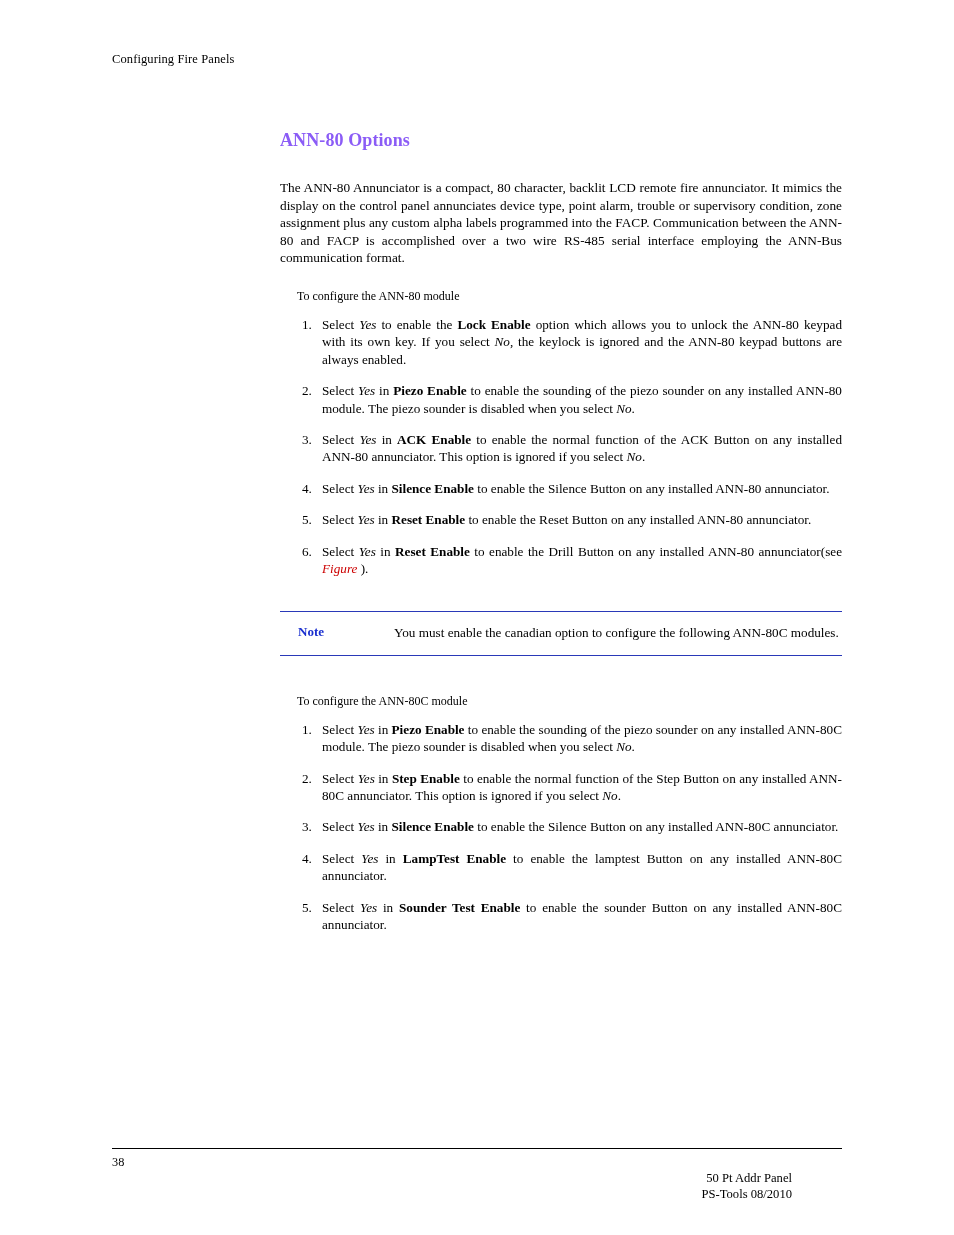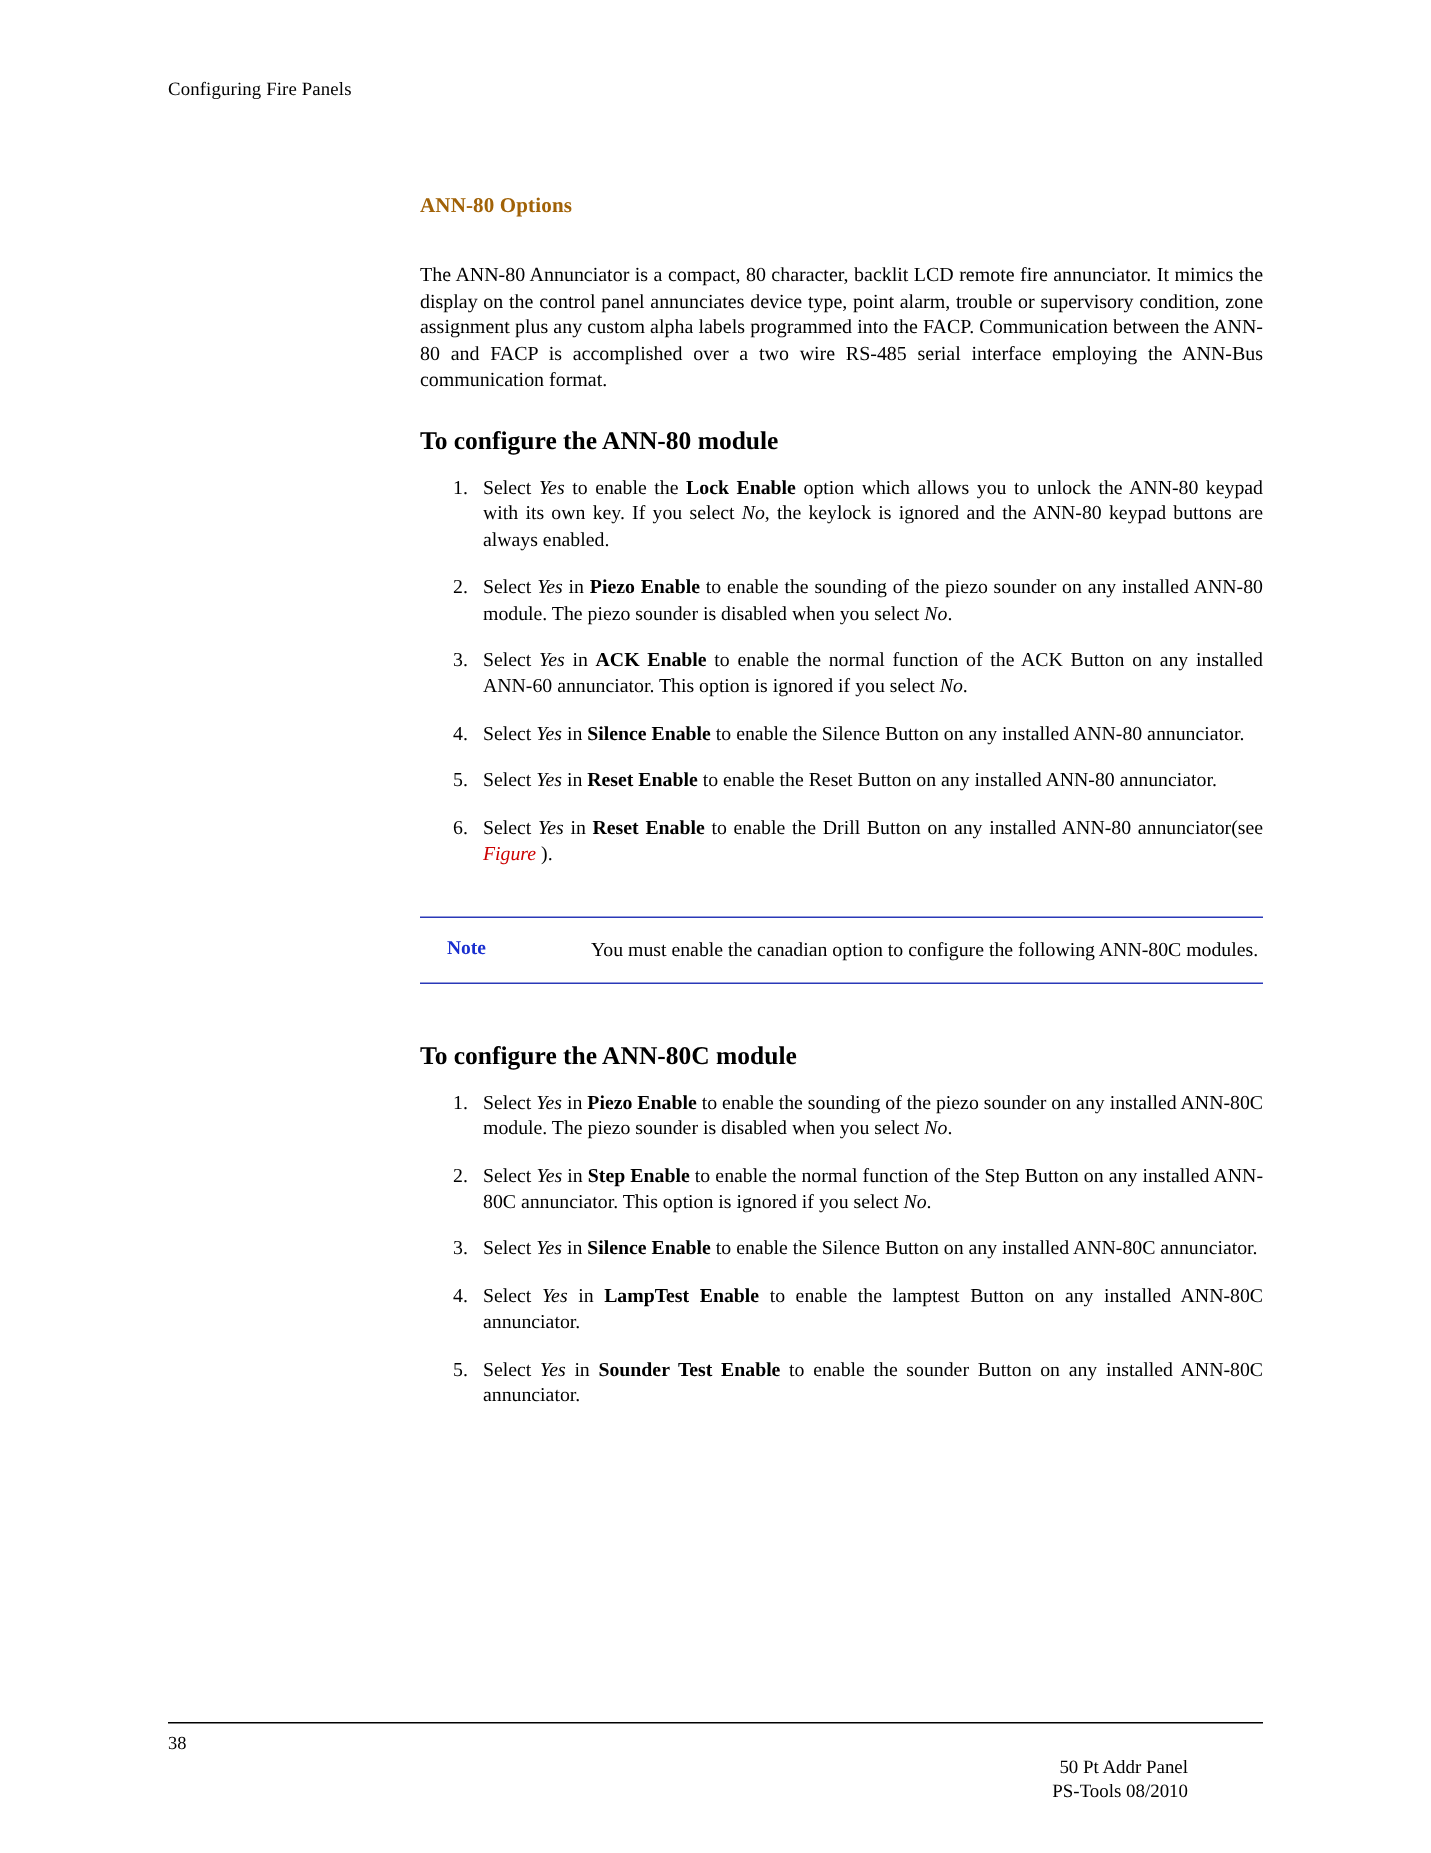--- a/index.html
+++ b/index.html
@@ -29,36 +29,36 @@
     letter-spacing: 0.1px;
   }
   .content {
     position: absolute;
     top: 130px;
     left: 280px;
     width: 562px;
   }
   h1.section-title {
     font-family: "Liberation Serif", serif;
-    font-size: 14px;
+    font-size: 18px;
     font-weight: bold;
-    color: #a16207;
+    color: #8b5cf6;
     margin: 0 0 28px 0;
     letter-spacing: 0.1px;
   }
   p.intro {
     font-size: 13.3px;
     line-height: 17.6px;
     margin: 0 0 22px 0;
     text-align: justify;
   }
   h2.sub-head {
-    font-size: 17px;
-    font-weight: bold;
-    margin: 0 0 12px 0;
+    font-size: 12px;
+    font-weight: normal;
+    margin: 0 0 12px 17px;
   }
   ol.steps {
     list-style: none;
     margin: 0;
     padding: 0;
   }
   ol.steps li {
     position: relative;
     padding-left: 42px;
     margin-bottom: 14px;
@@ -141,21 +141,21 @@
 
     <h1 class="section-title">ANN-80 Options</h1>
 
     <p class="intro">The ANN-80 Annunciator is a compact, 80 character, backlit LCD remote fire annunciator. It mimics the display on the control panel annunciates device type, point alarm, trouble or supervisory condition, zone assignment plus any custom alpha labels programmed into the FACP. Communication between the ANN-80 and FACP is accomplished over a two wire RS-485 serial interface employing the ANN-Bus communication format.</p>
 
     <h2 class="sub-head">To configure the ANN-80 module</h2>
 
     <ol class="steps">
         <li><span class="num">1.</span><span><span>Select </span><span class="ital">Yes</span><span> to enable the </span><span class="bold">Lock Enable</span><span> option which allows you to unlock the ANN-80 keypad with its own key. If you select </span><span class="ital">No</span><span>, the keylock is ignored and the ANN-80 keypad buttons are always enabled.</span></span></li>
         <li><span class="num">2.</span><span><span>Select </span><span class="ital">Yes</span><span> in </span><span class="bold">Piezo Enable</span><span> to enable the sounding of the piezo sounder on any installed ANN-80 module. The piezo sounder is disabled when you select </span><span class="ital">No</span><span>.</span></span></li>
-        <li><span class="num">3.</span><span><span>Select </span><span class="ital">Yes</span><span> in </span><span class="bold">ACK Enable</span><span> to enable the normal function of the ACK Button on any installed ANN-60 annunciator. This option is ignored if you select </span><span class="ital">No</span><span>.</span></span></li>
+        <li><span class="num">3.</span><span><span>Select </span><span class="ital">Yes</span><span> in </span><span class="bold">ACK Enable</span><span> to enable the normal function of the ACK Button on any installed ANN-80 annunciator. This option is ignored if you select </span><span class="ital">No</span><span>.</span></span></li>
         <li><span class="num">4.</span><span><span>Select </span><span class="ital">Yes</span><span> in </span><span class="bold">Silence Enable</span><span> to enable the Silence Button on any installed ANN-80 annunciator.</span></span></li>
         <li><span class="num">5.</span><span><span>Select </span><span class="ital">Yes</span><span> in </span><span class="bold">Reset Enable</span><span> to enable the Reset Button on any installed ANN-80 annunciator.</span></span></li>
         <li><span class="num">6.</span><span><span>Select </span><span class="ital">Yes</span><span> in </span><span class="bold">Reset Enable</span><span> to enable the Drill Button on any installed ANN-80 annunciator(see </span><span class="red-ital">Figure</span><span> ).</span></span></li>
       </ol>
 
     <div class="note-block">
       <div class="note-rule"></div>
       <div class="note-body">
         <div class="note-label">Note</div>
         <div class="note-text">You must enable the canadian option to configure the following ANN-80C modules.</div>

